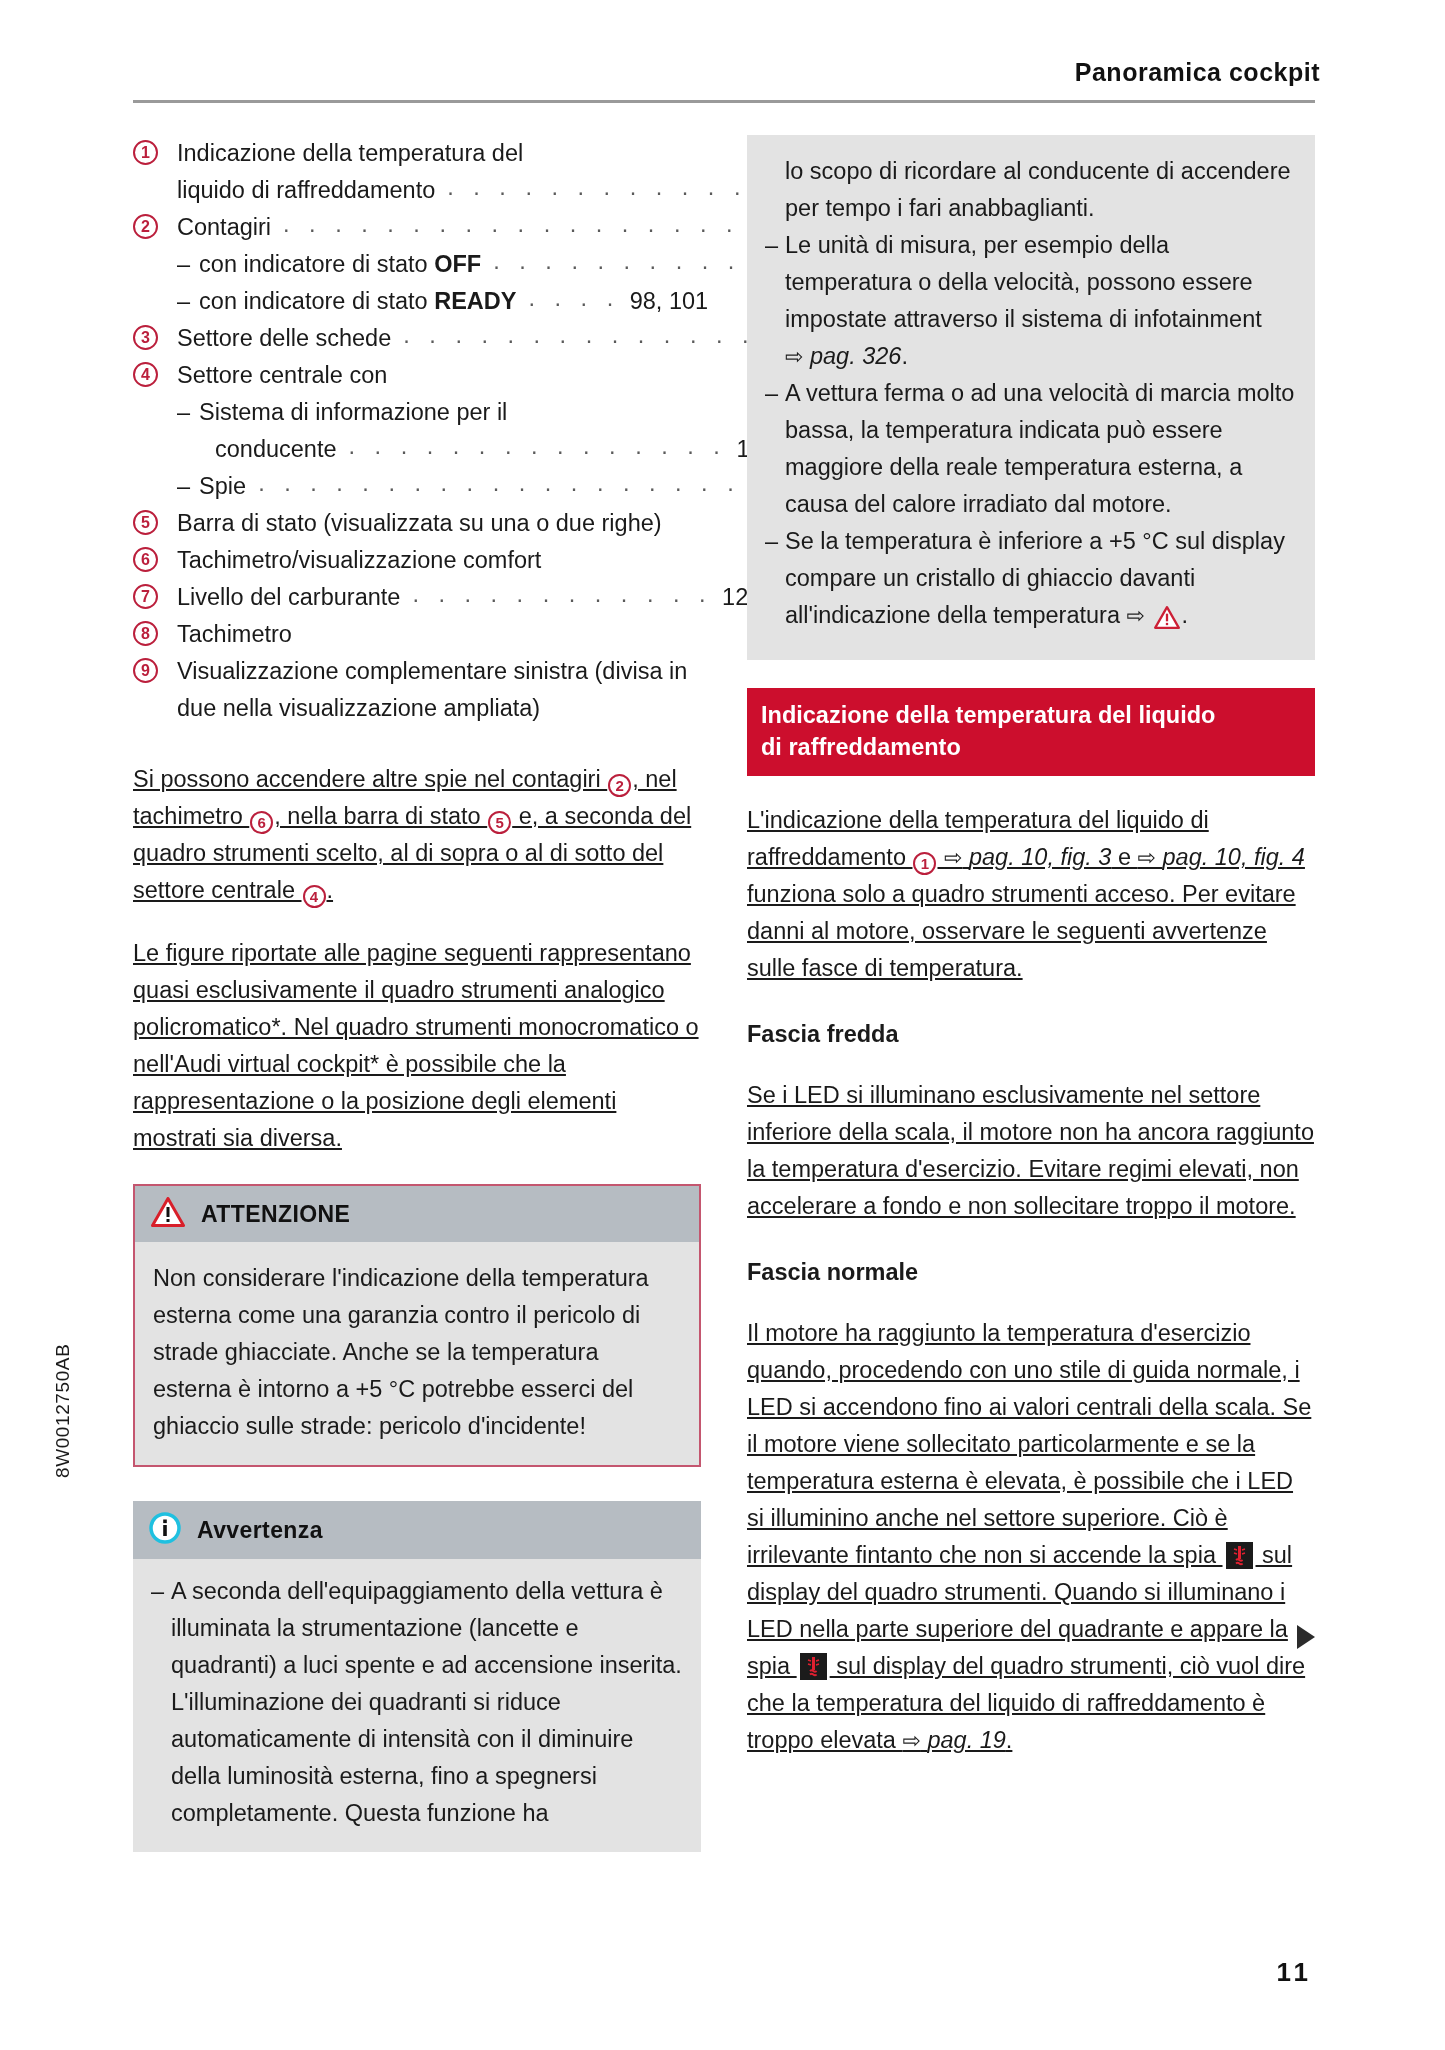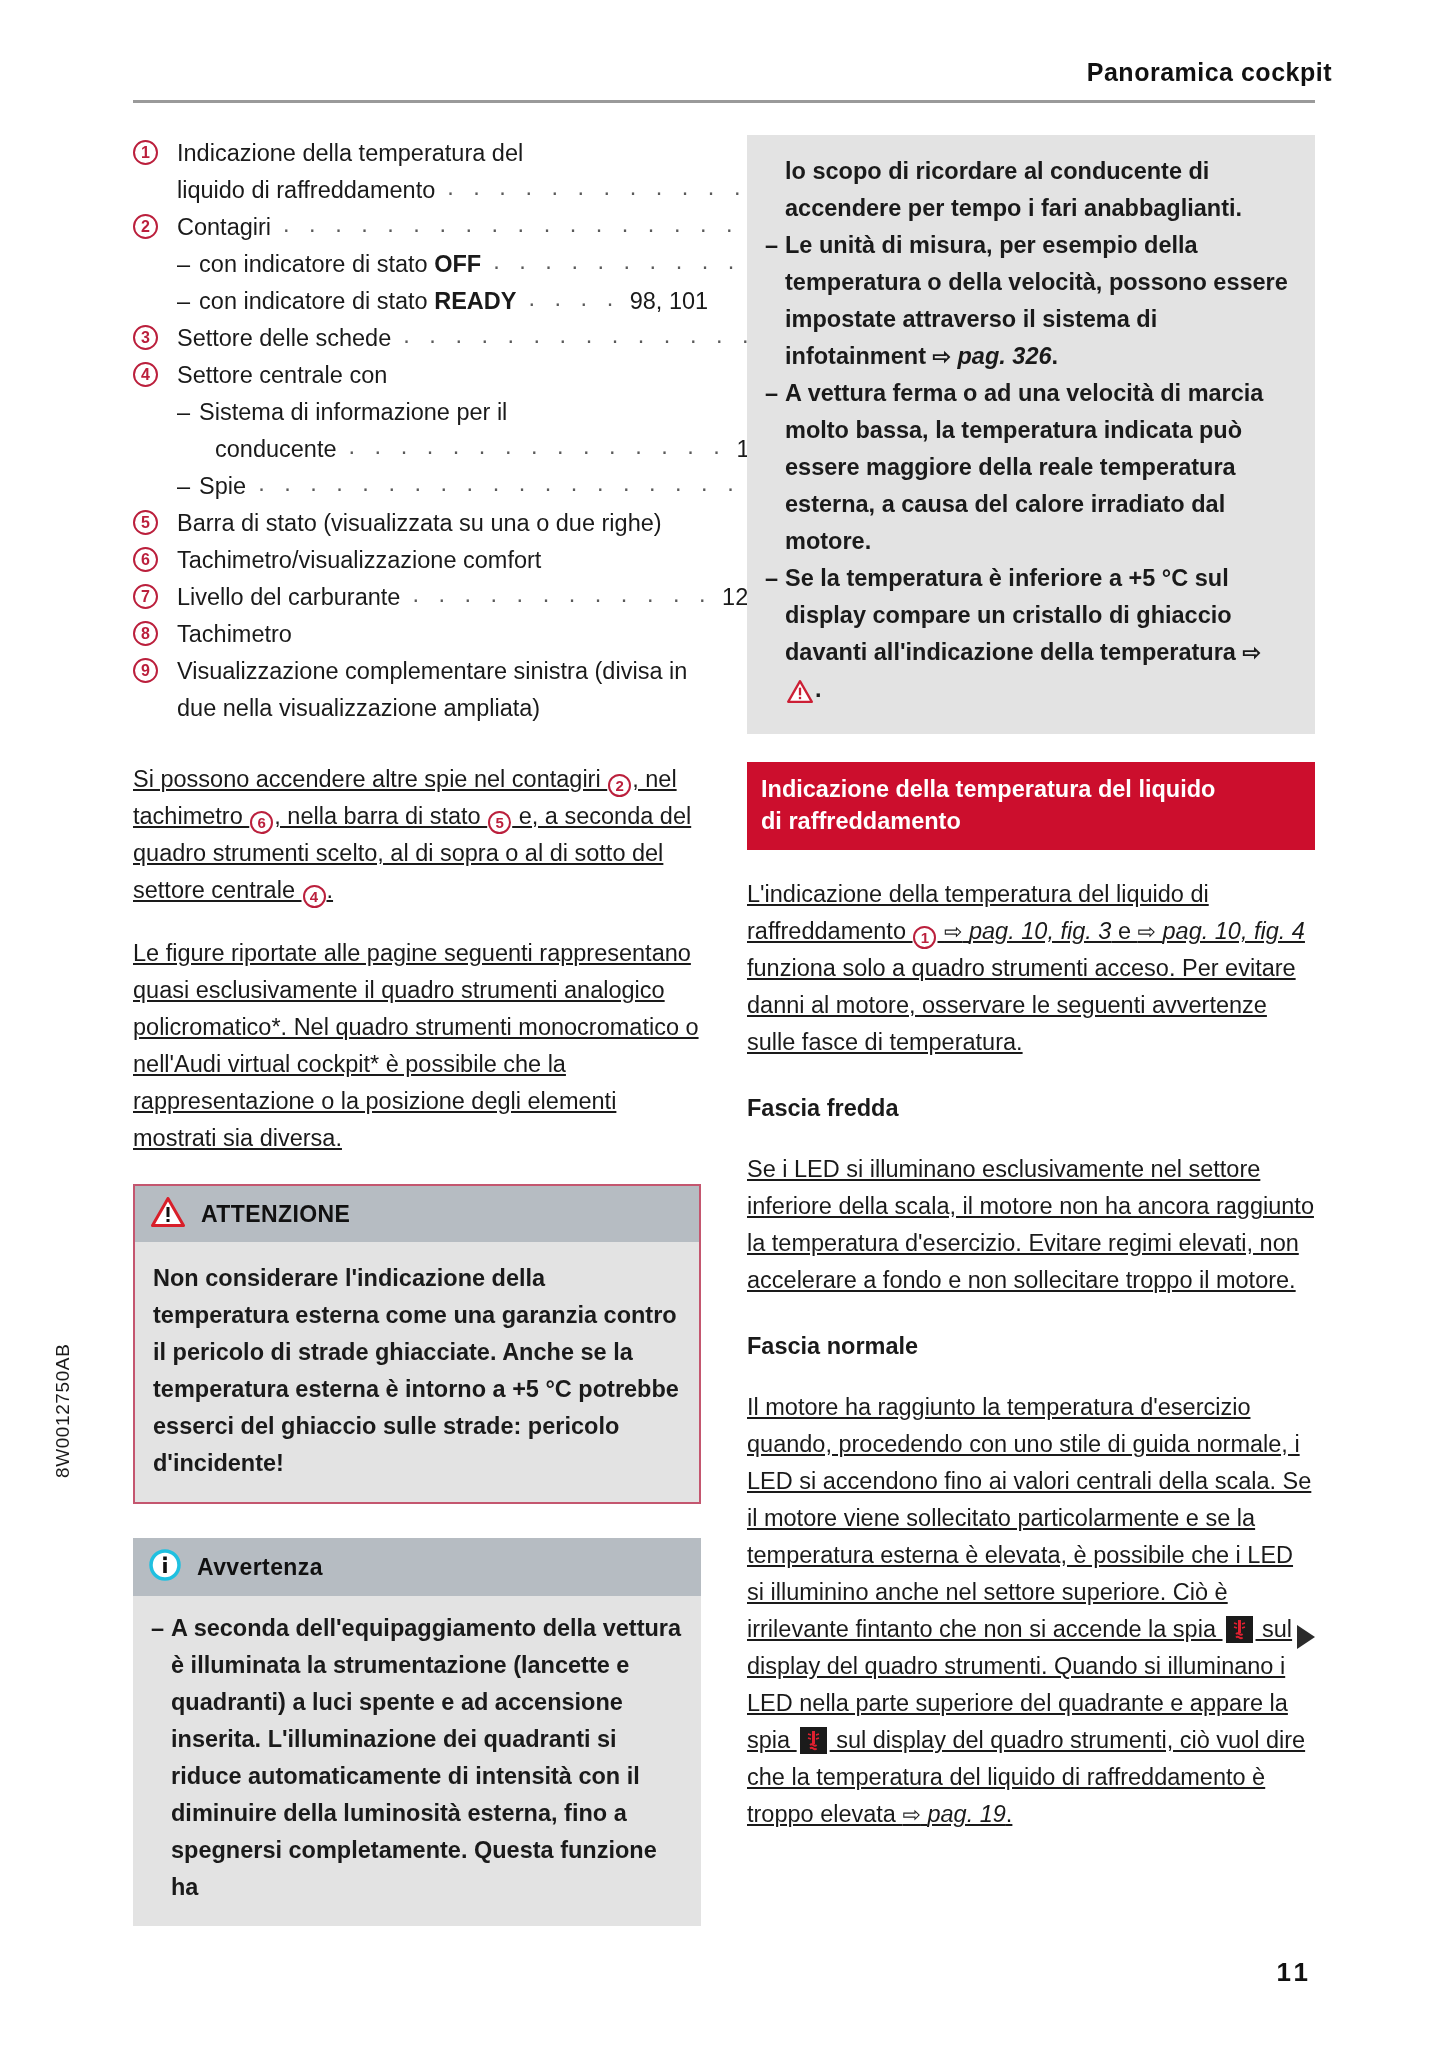--- a/index.html
+++ b/index.html
@@ -17,21 +17,21 @@
   }
 
   .page {
     position: absolute;
     inset: 0;
   }
 
   
   .header {
     position: absolute;
-    left: 150px;
+    left: 138px;
     top: 58px;
     width: 1182px;
     text-align: right;
   }
   .header-title {
     font-size: 25px;
     font-weight: bold;
     letter-spacing: 0.5px;
     color: #111;
     display: inline-block;
@@ -174,21 +174,20 @@
   .notebox-head .title {
     font-size: 23px;
     font-weight: bold;
     letter-spacing: 0.4px;
     color: #111;
   }
   .notebox-body {
     padding: 14px 18px 20px 18px;
     font-size: 23.5px;
     line-height: 37px;
-    font-weight: bold;
   }
   .notebox-body.plain { padding-top: 18px; }
   .notebox-li {
     display: flex;
     align-items: flex-start;
   }
   .notebox-li .dash2 {
     flex: 0 0 20px;
   }
   .notebox-li .txt { flex: 1 1 auto; }

